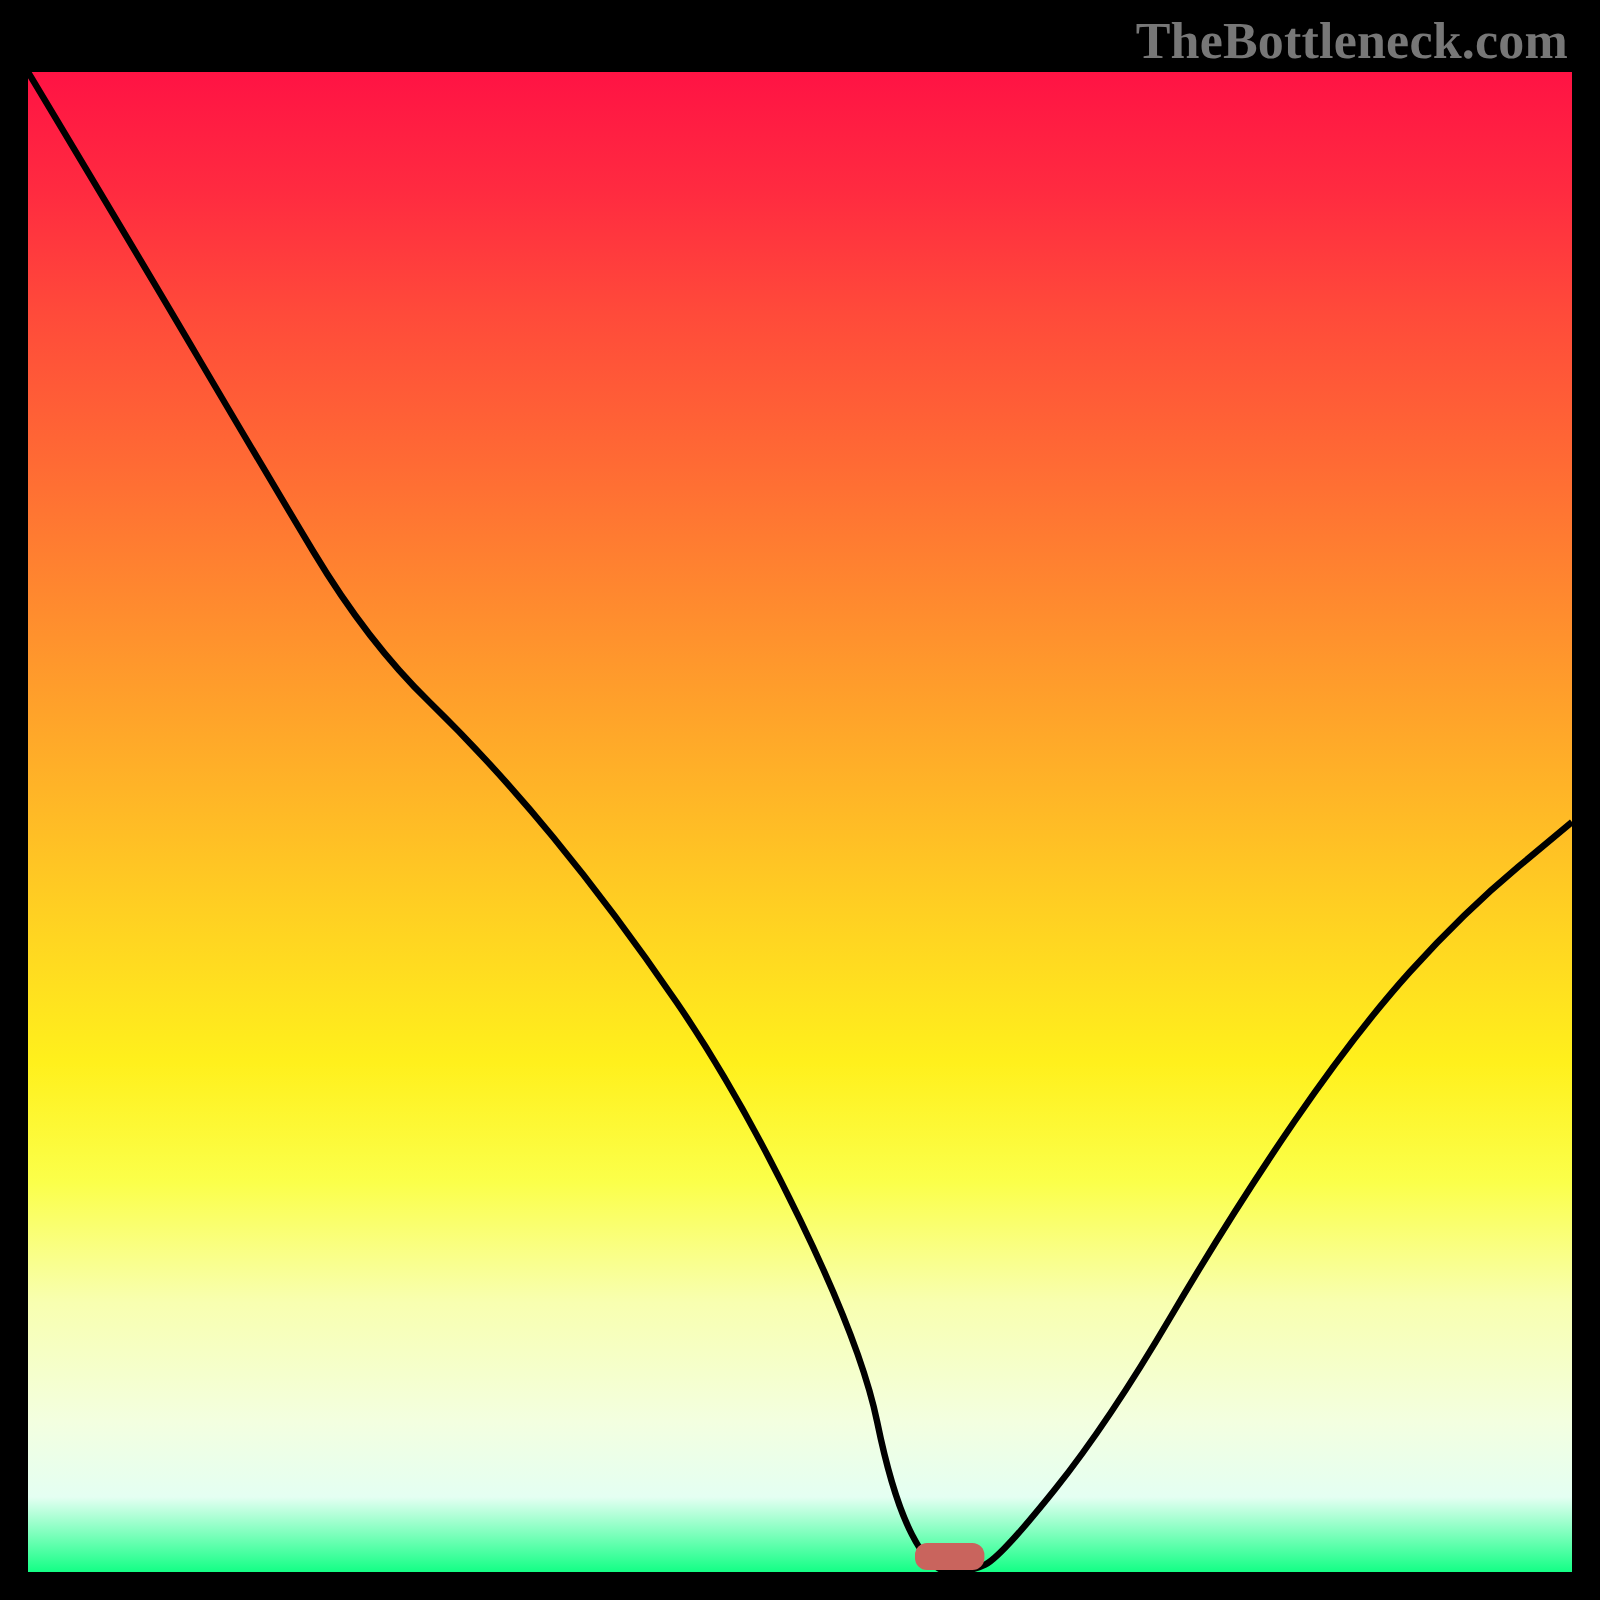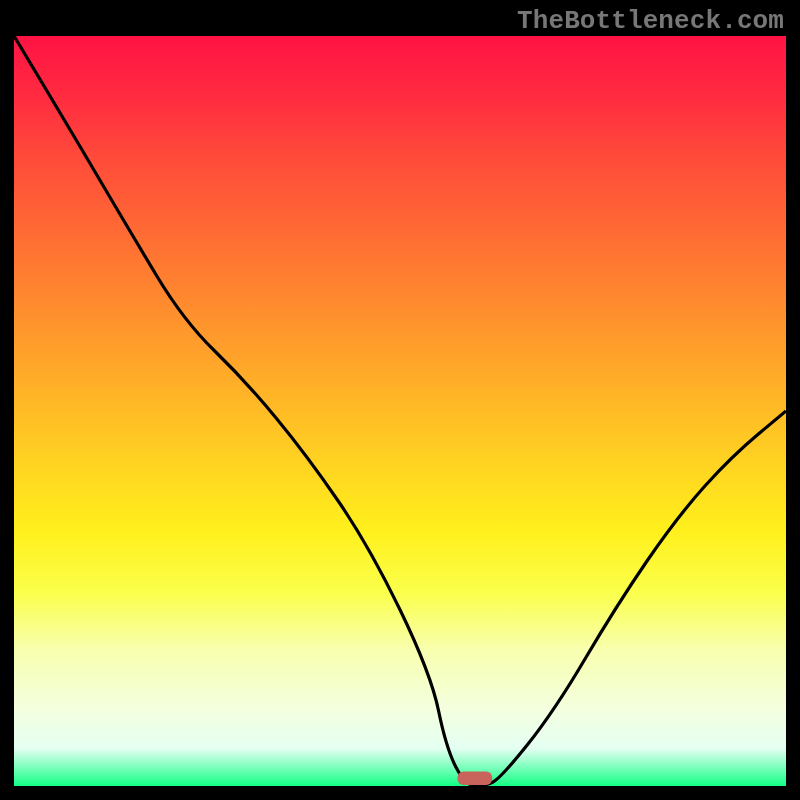--- a/index.html
+++ b/index.html
@@ -44,21 +44,21 @@
     position: absolute;
     left: 0;
     top: 0;
     width: 772px;
     height: 750px;
   }
   .watermark {
     position: absolute;
     top: 6px;
     right: 16px;
-    font-family: Liberation Mono, monospace;
+    font-family: Liberation Serif, serif;
     font-size: 26px;
     font-weight: 600;
     color: #777;
     letter-spacing: 0.1px;
     user-select: none;
   }
 </style>
 </head>
 <body>
 

